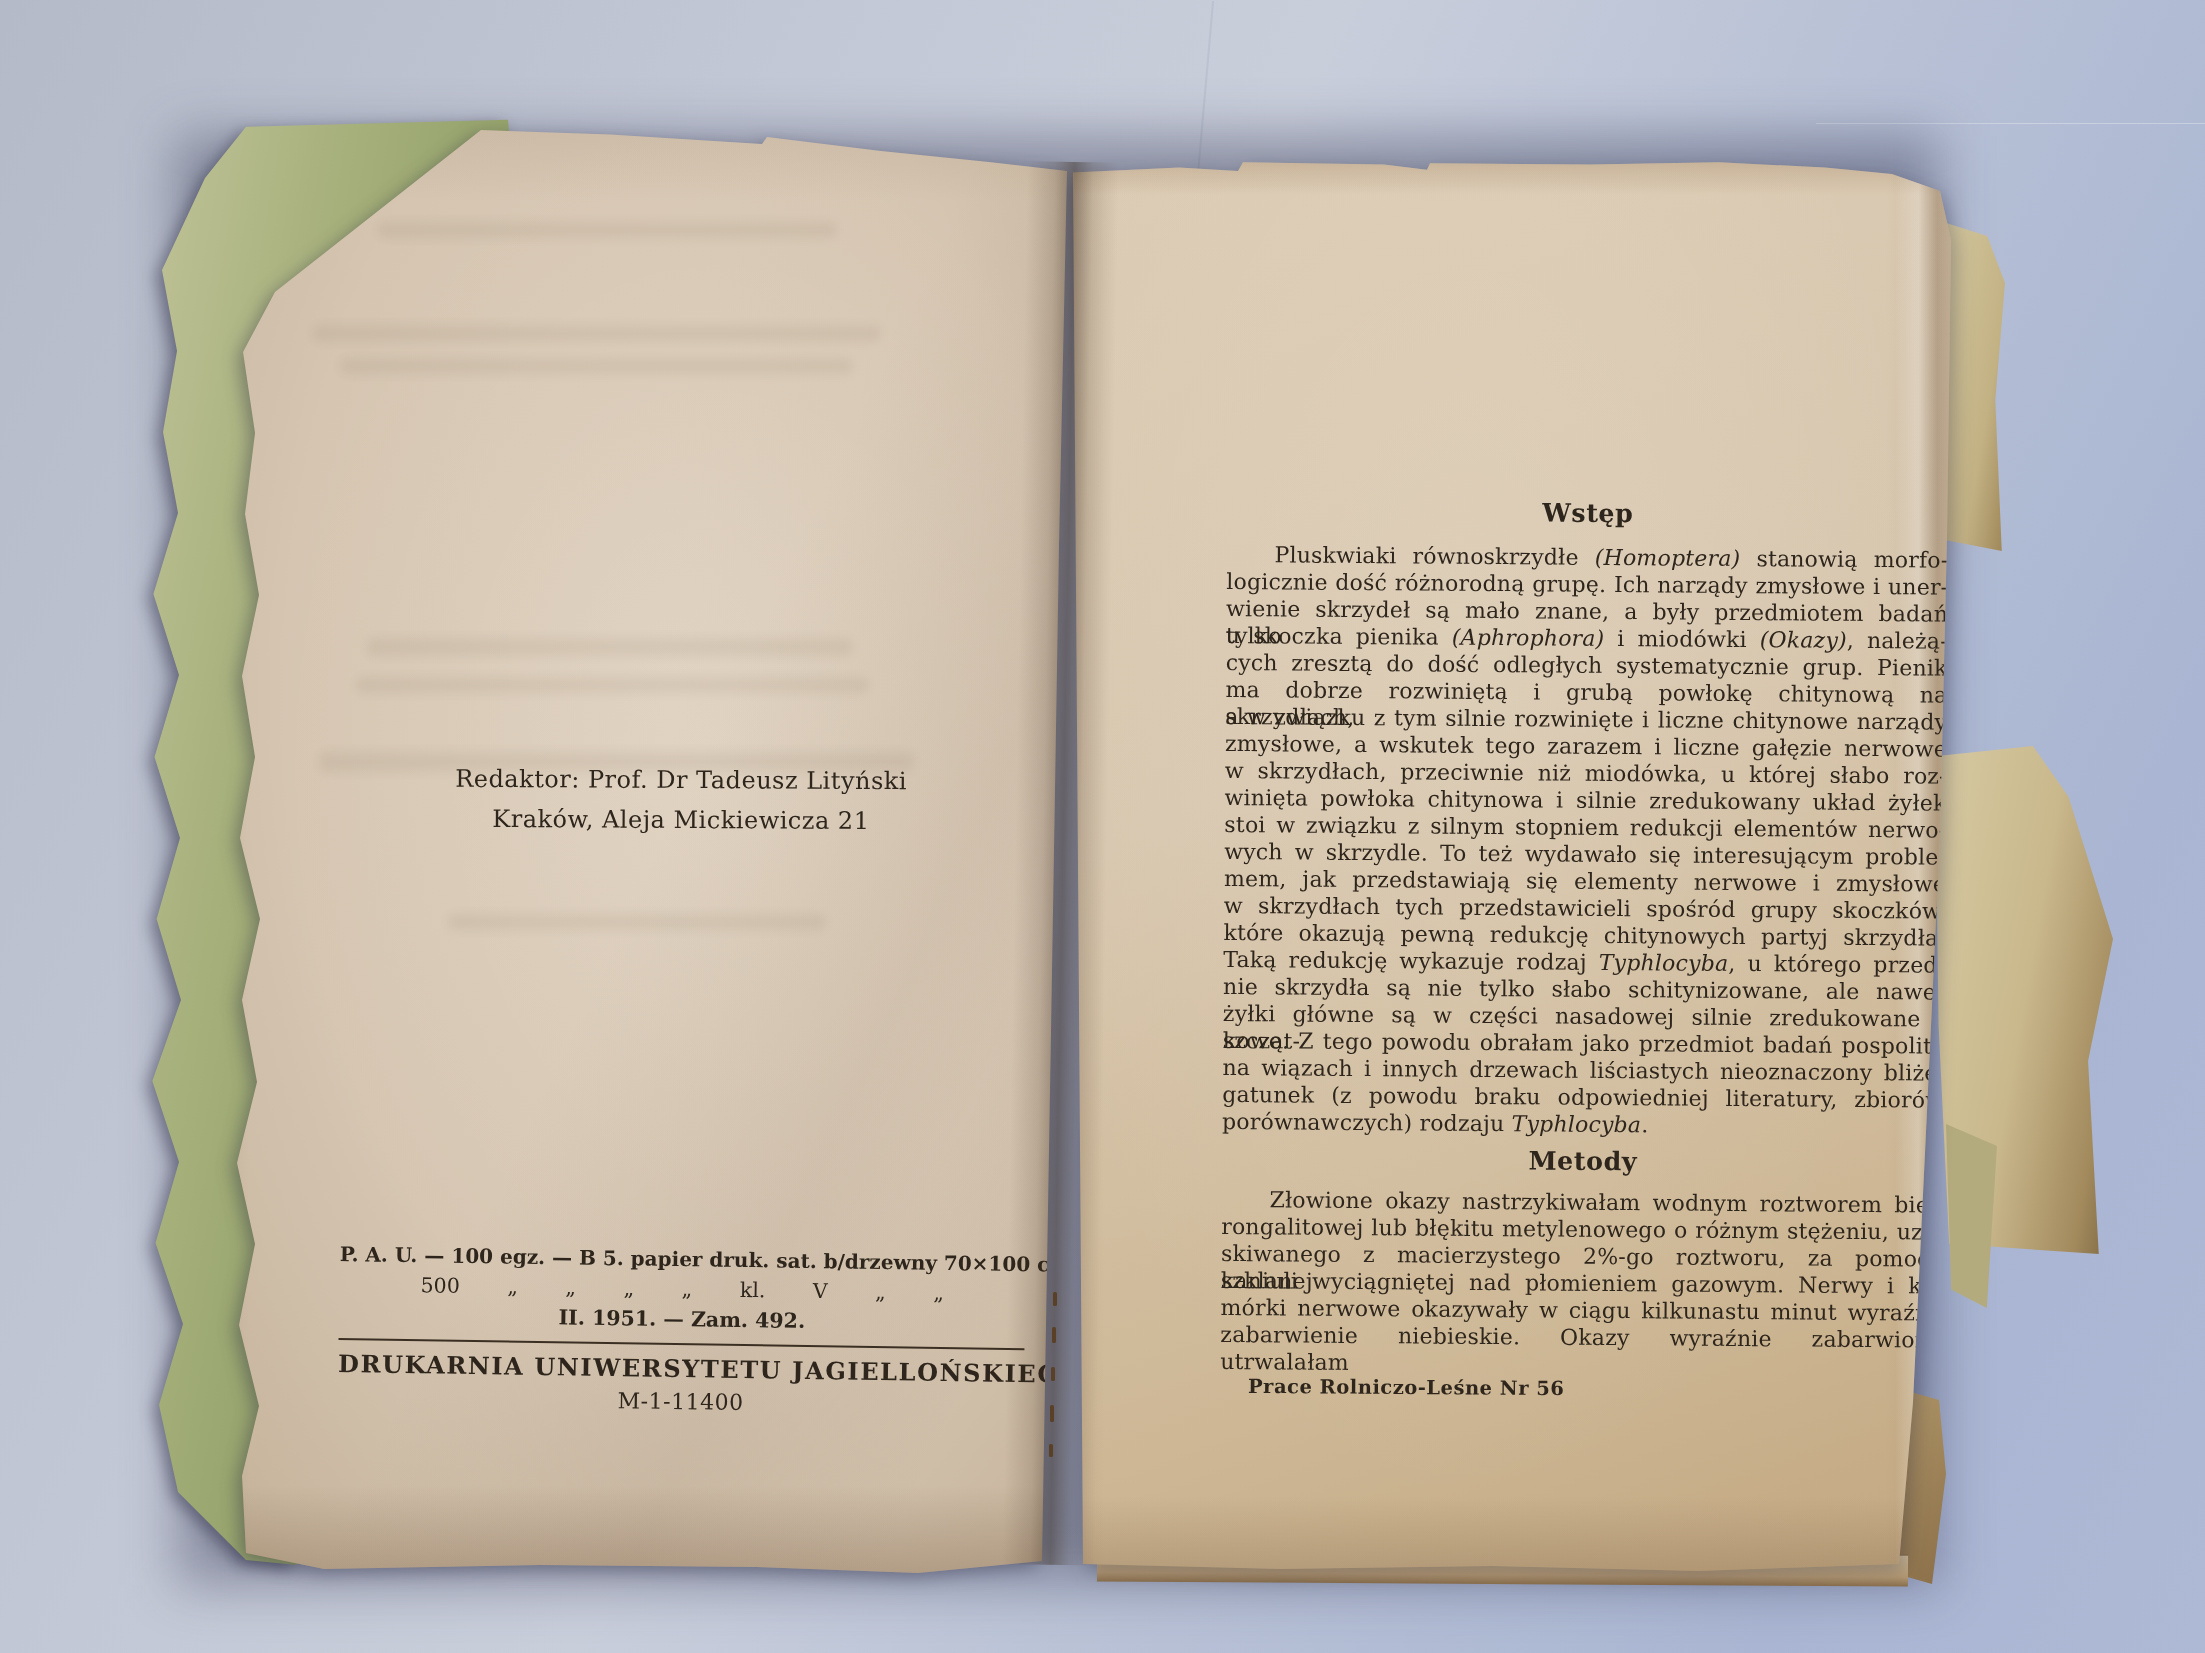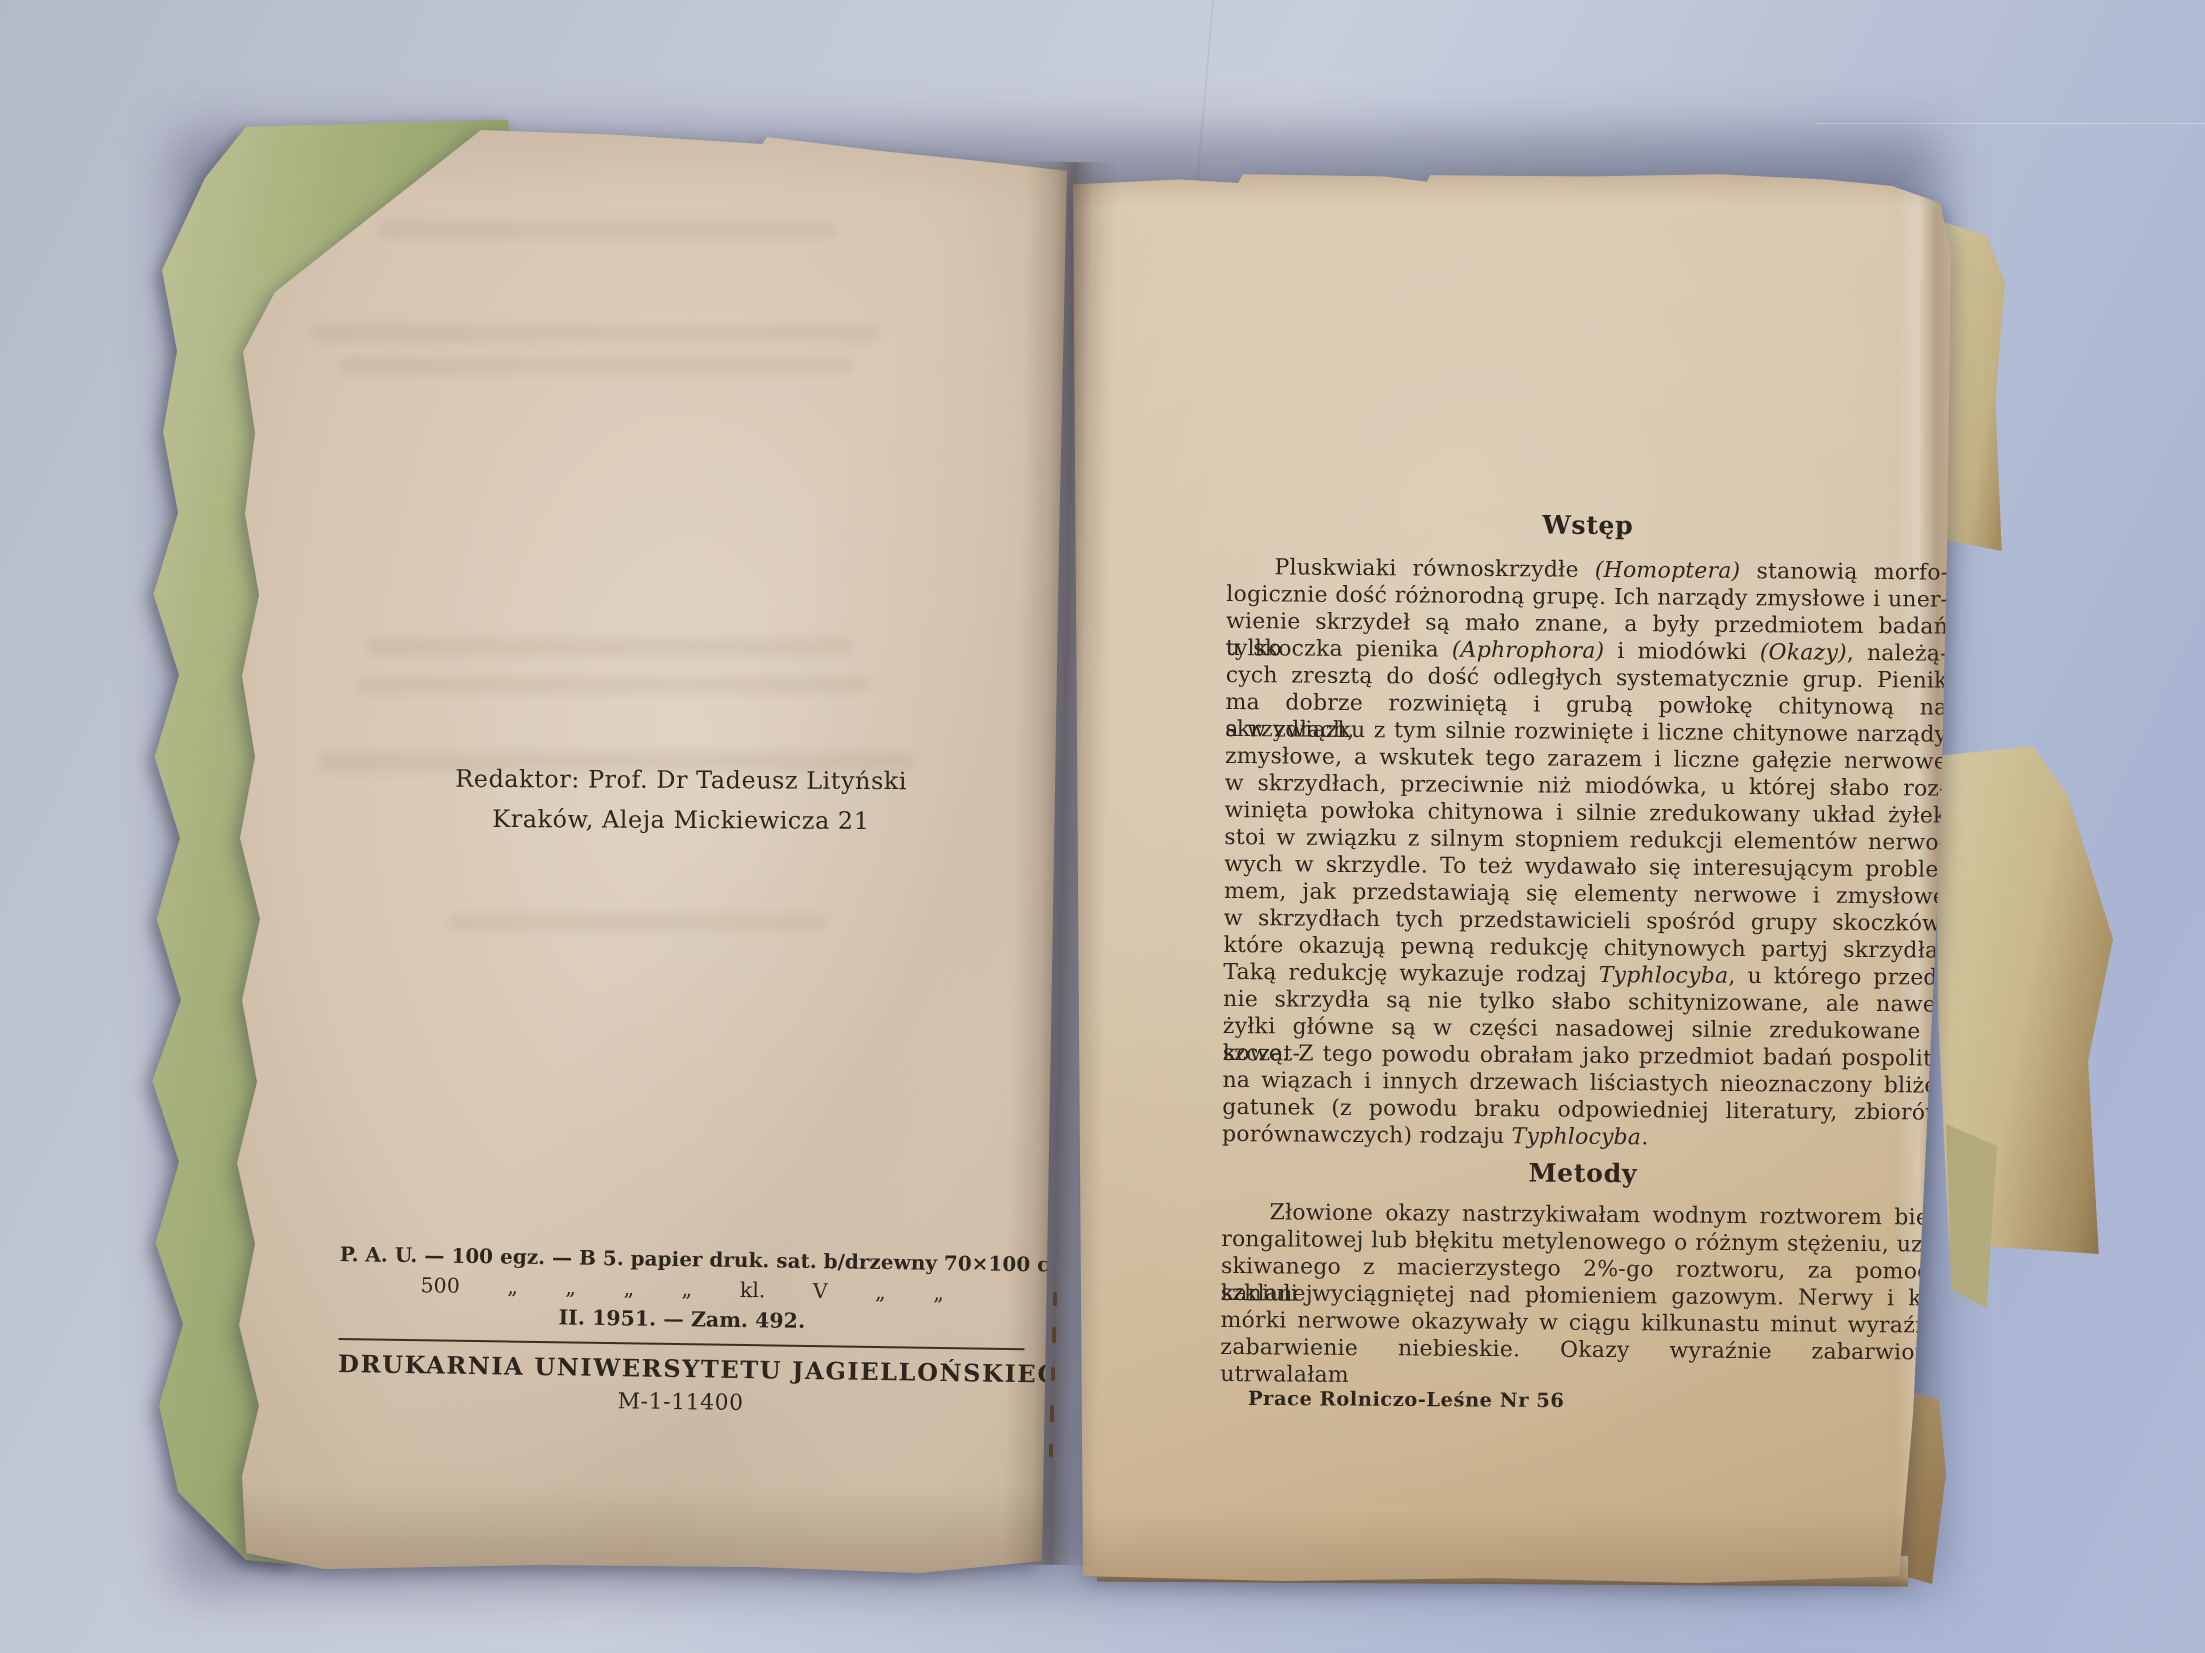--- a/index.html
+++ b/index.html
@@ -66,21 +66,21 @@
   .imprint-block{position:absolute;left:162px;top:1125px;width:686px;text-align:center;
     transform:rotate(0.85deg);transform-origin:top left;color:#2e261c;}
   .imp1{font-size:20px;font-weight:bold;line-height:30px;white-space:nowrap;}
   .imp2{font-size:20.5px;line-height:30px;word-spacing:2.0em;}
   .imp3{font-size:20.5px;font-weight:600;line-height:30px;}
   .imp-rule{height:2.7px;background:#3a2f22;margin:8.6px 0 6.5px 0;}
   .imp-printer{font-size:24px;font-weight:600;letter-spacing:1.6px;line-height:34px;white-space:nowrap;}
   .imp-code{font-size:22px;letter-spacing:0.5px;line-height:31px;}
   
   .right-wrap{position:absolute;inset:0;z-index:6;filter:drop-shadow(5.4px 7.6px 9.7px rgba(35,35,60,0.32));}
-  .page-right{position:absolute;left:1049px;top:171px;width:930px;height:1438px;
+  .page-right{position:absolute;left:1049px;top:159px;width:930px;height:1438px;
     background:linear-gradient(160deg,#dccbb4 0%,#d8c7af 40%,#cdb795 75%,#c2a780 100%);
     clip-path:polygon(24px 13.5px,130px 8.6px,189px 12px,194px 3.2px,335px 5.4px,378px 10.8px,381px 4.3px,
       541px 5.4px,670px 3.2px,776px 8.6px,843px 15px,891px 32px,902px 81px,
       898px 378px,891px 676px,877px 973px,864px 1243px,850px 1405px,
       649px 1412px,443px 1407px,232px 1410px,34px 1405px);}
   .page-right .page-overlay{background:
       linear-gradient(180deg,rgba(140,110,75,0.28) 0%,rgba(0,0,0,0) 2.5%),
       linear-gradient(0deg,rgba(100,70,45,0.28) 0%,rgba(0,0,0,0) 7%),
       linear-gradient(270deg,rgba(120,90,60,0.25) 0%,rgba(0,0,0,0) 10%),
       linear-gradient(90deg,rgba(100,75,50,0.16) 0%,rgba(0,0,0,0) 6%),

